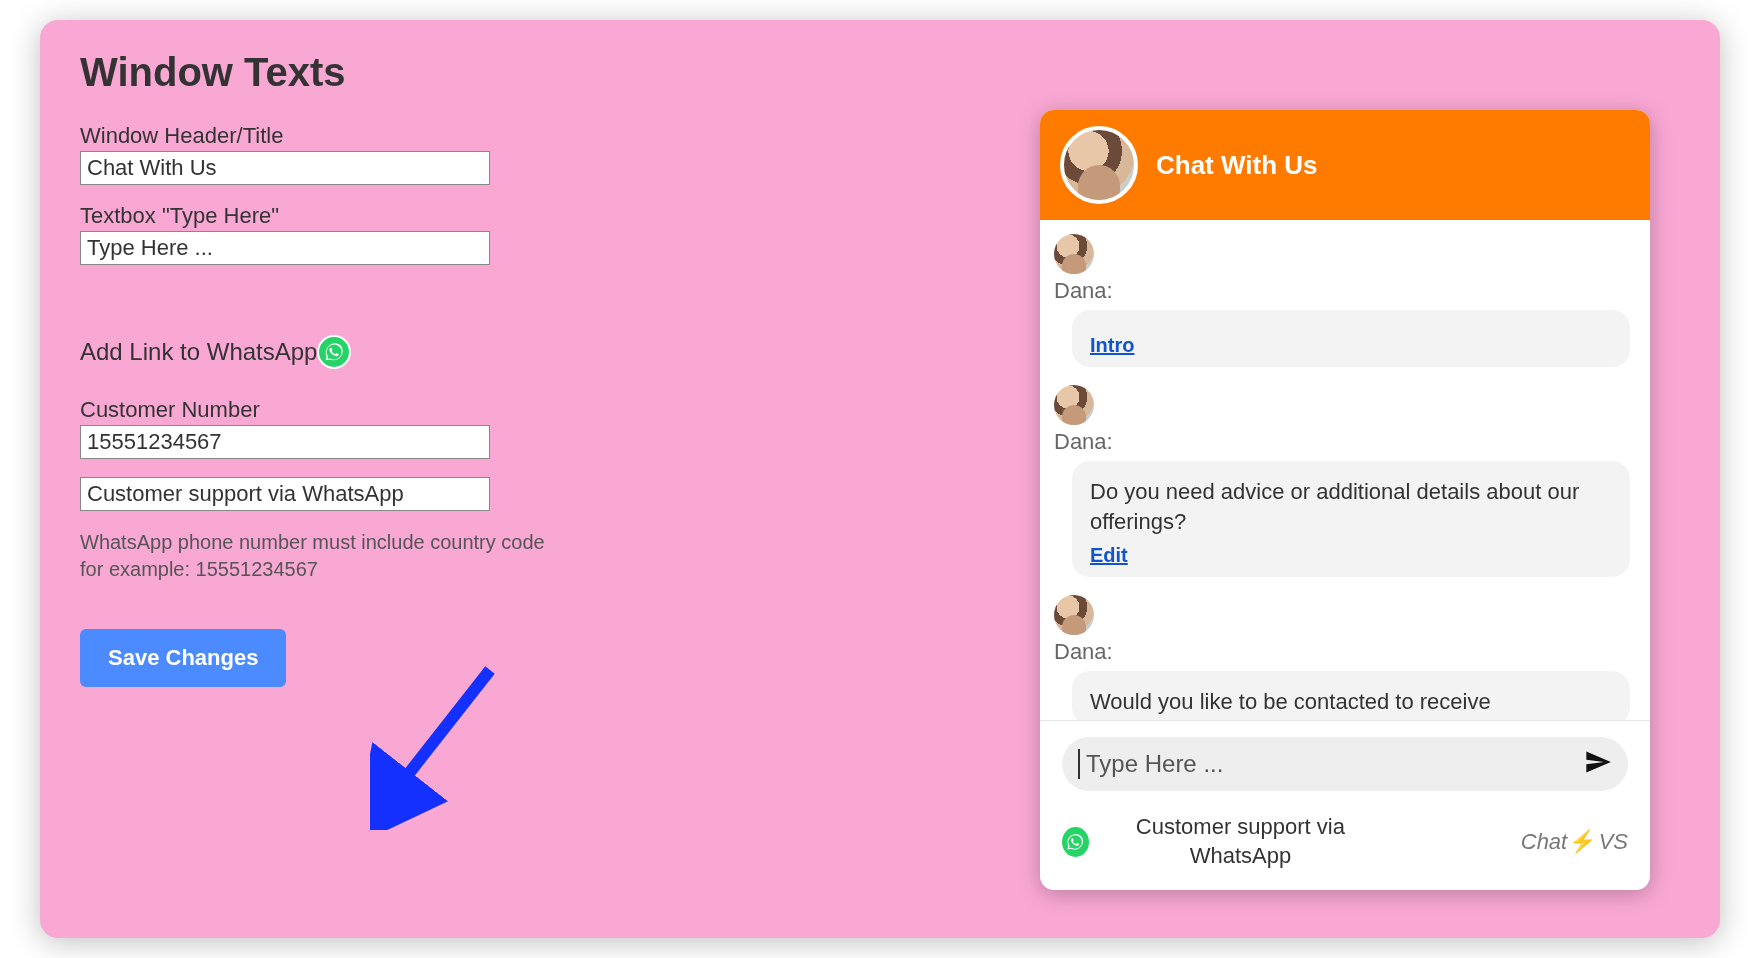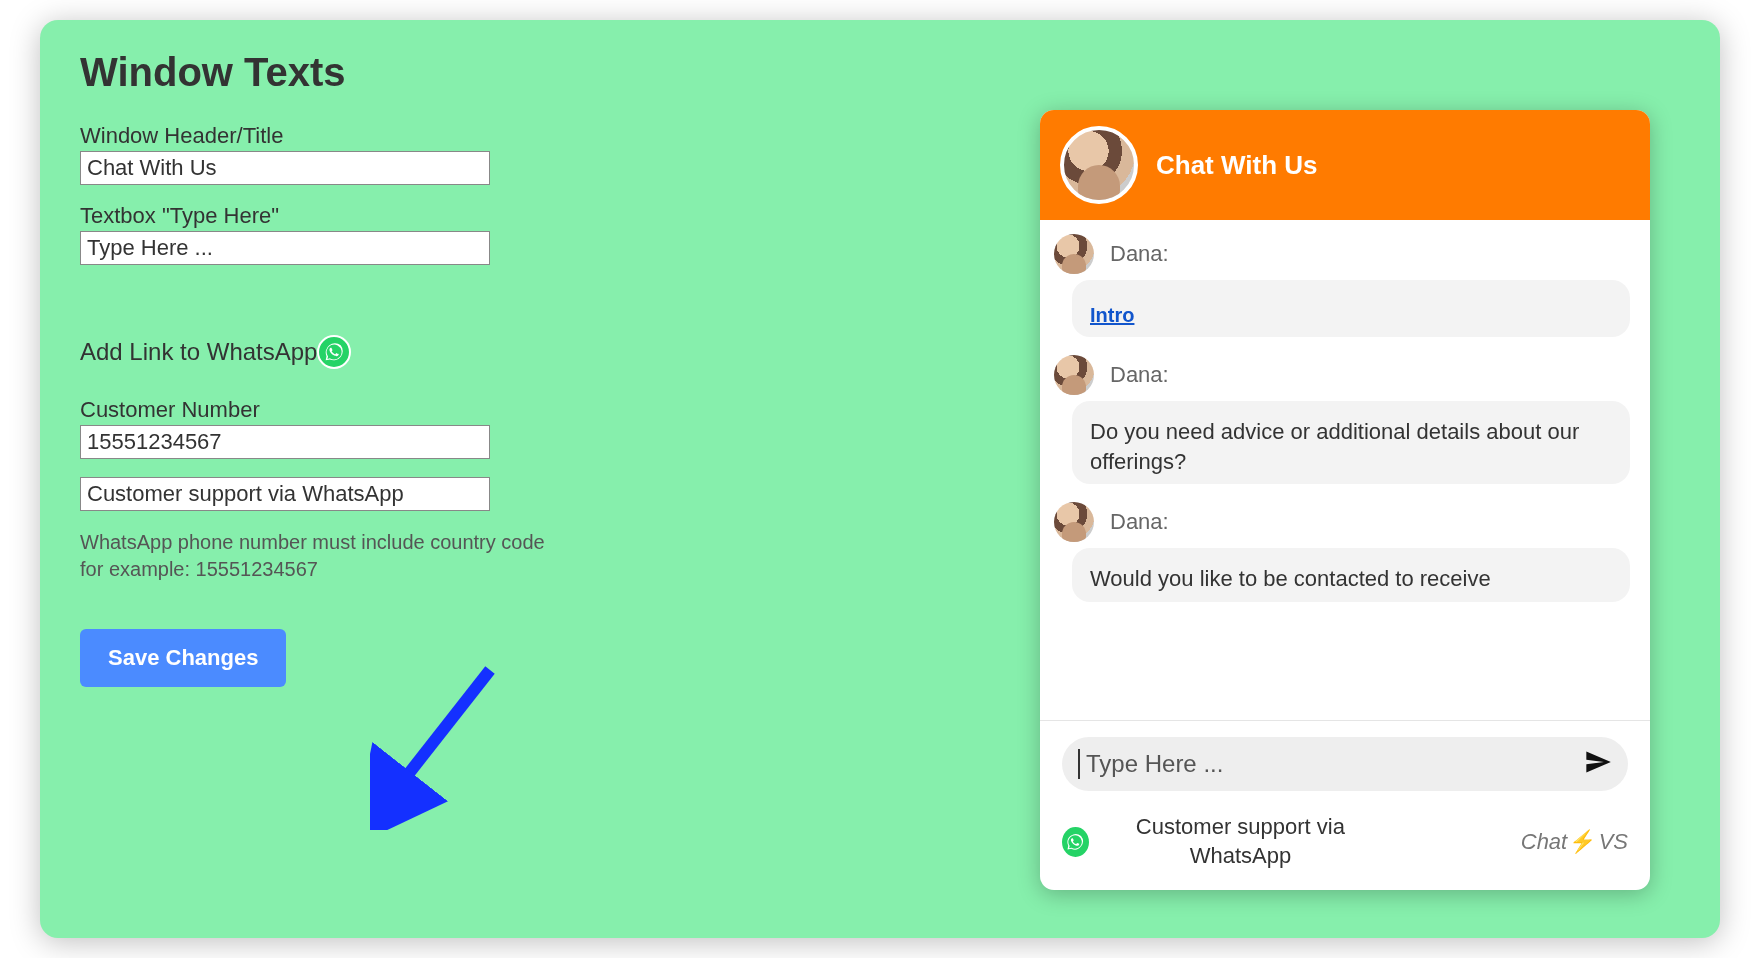--- a/index.html
+++ b/index.html
@@ -6,21 +6,21 @@
   body {
     font-family: 'Segoe UI', Arial, sans-serif;
     background: #fff;
     padding: 20px 40px;
     width: 1760px;
     height: 958px;
   }
   .panel {
     width: 100%;
     height: 100%;
-    background: #86efac;
+    background: #f9a8d4;
     border-radius: 18px;
     box-shadow: 0 4px 30px rgba(0,0,0,0.25);
     position: relative;
     padding: 20px 40px;
     display: flex;
     gap: 60px;
   }
   .left-col {
     flex: 0 0 520px;
     padding-top: 10px;
@@ -140,23 +140,23 @@
   }
   .chat-body::-webkit-scrollbar { width: 20px; }
   .chat-body::-webkit-scrollbar-track { background: #f0f0f0; }
   .chat-body::-webkit-scrollbar-thumb { background: #c9c9c9; border-radius: 2px; }
   .chat-body::-webkit-scrollbar-button {
     height: 20px; background:#f0f0f0;
   }
   .msg-group { margin-bottom: 18px; }
   .msg-from {
     display: flex;
-    align-items: center;
-    gap: 16px;
+    gap: 4px;
     margin-bottom: 6px;
+    flex-direction: column;
   }
   .avatar-sm {
     width: 40px; height: 40px;
     border-radius: 50%;
     background: radial-gradient(circle at 35% 30%, #e8c7a8 0 30%, #6b4a3a 30% 50%, #d9b89a 50% 70%, #ccc 70%);
     position:relative; overflow:hidden;
   }
   .avatar-sm::after{
     content:""; position:absolute; left:20%; top:50%; width:60%; height:60%;
     background:#c49a7a; border-radius:50% 50% 40% 40%;
@@ -303,20 +303,21 @@
           </div>
         </div>
 
         <div class="msg-group">
           <div class="msg-from">
             <div class="avatar-sm"></div>
             <span class="agent-name">Dana:</span>
           </div>
           <div class="bubble">
             <span>Do you need advice or additional details about our offerings?</span>
+            <a class="bubble-link">Edit</a>
           </div>
         </div>
 
         <div class="msg-group">
           <div class="msg-from">
             <div class="avatar-sm"></div>
             <span class="agent-name">Dana:</span>
           </div>
           <div class="bubble">
             <span>Would you like to be contacted to receive</span>

